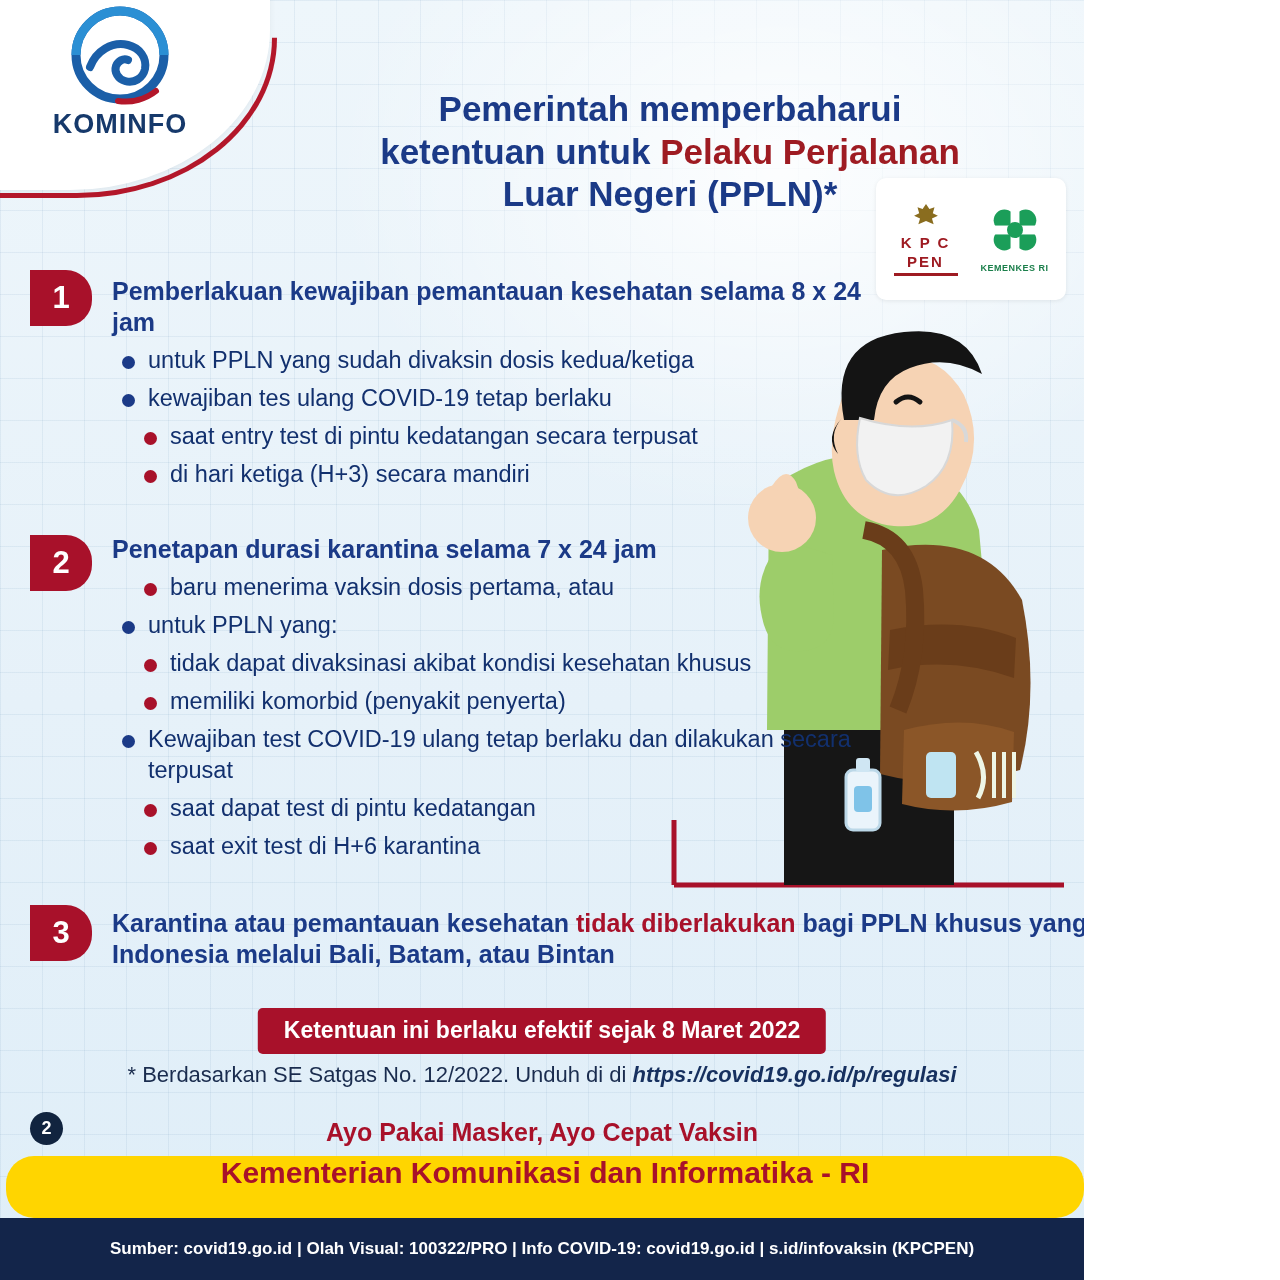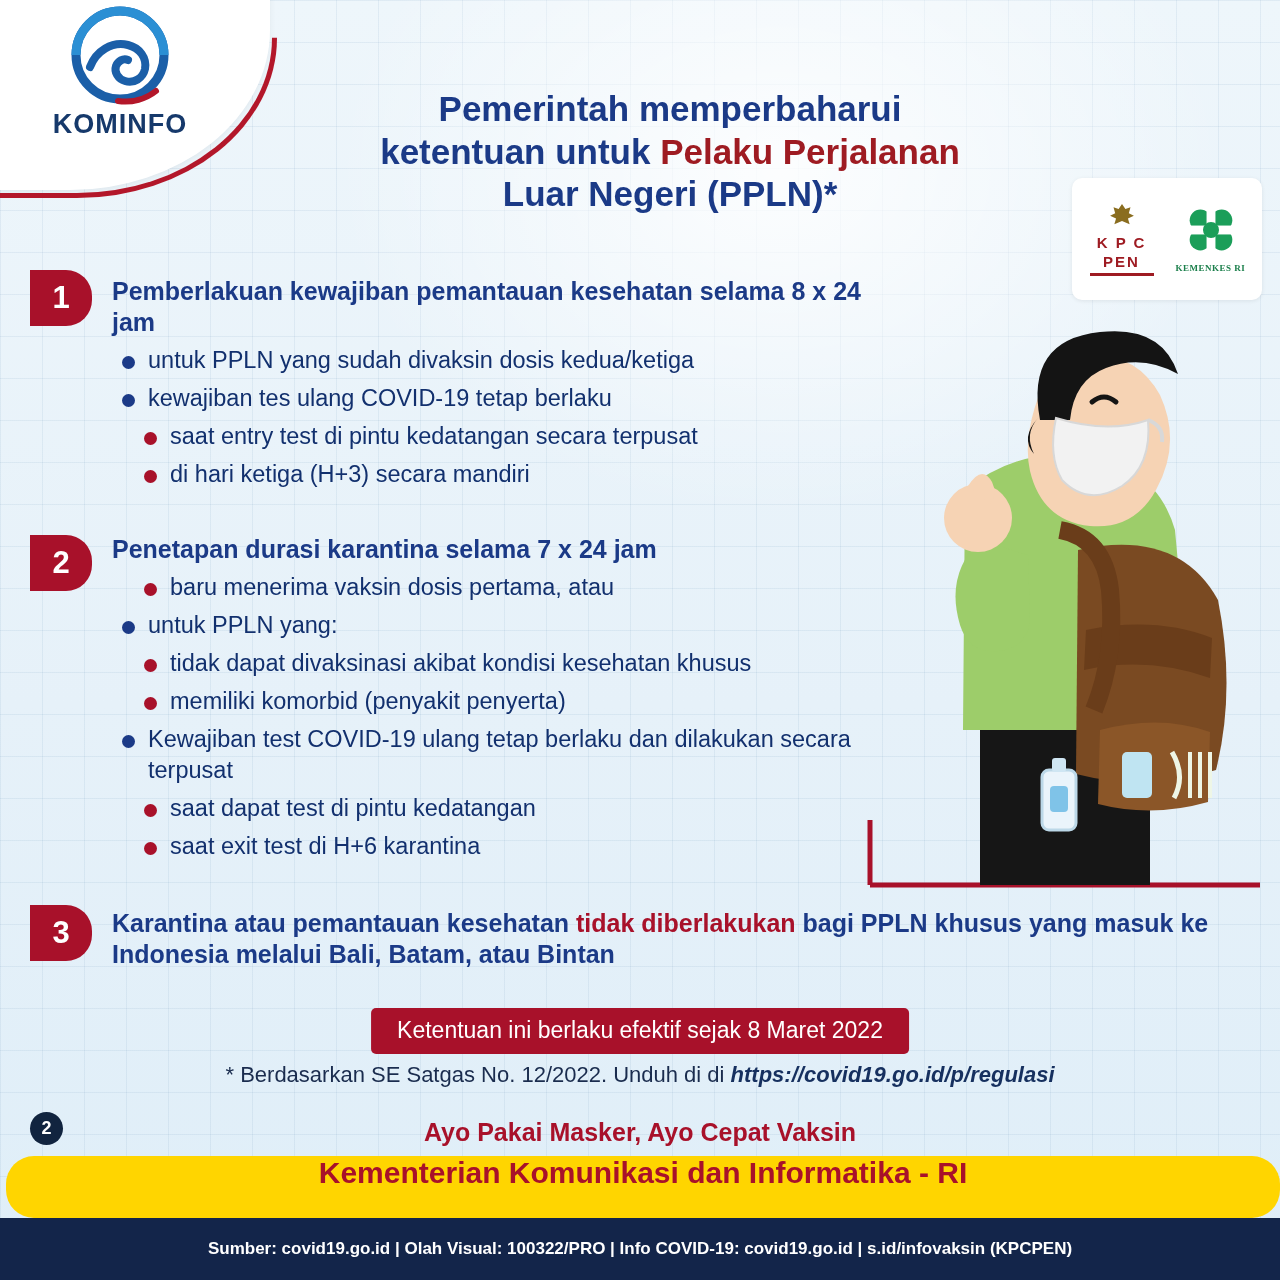--- a/index.html
+++ b/index.html
@@ -3,21 +3,21 @@
 <meta charset="utf-8">
 <style>
   * { box-sizing: border-box; margin: 0; padding: 0; }
   html, body {
     width: 1280px; height: 1280px;
     font-family: "Liberation Sans", sans-serif;
     overflow: hidden;
   }
   .poster {
     position: relative;
-    width: 1280px; height: 1280px;
+    width: 1084px; height: 1280px;
     background:
       linear-gradient(180deg, #eef6fb 0%, #e6f1f9 55%, #dfeef8 100%);
     overflow: hidden;
   }
   
   .grid-bg {
     position: absolute; inset: 0;
     background-image:
       linear-gradient(to right, rgba(120,160,190,0.13) 1px, transparent 1px),
       linear-gradient(to bottom, rgba(120,160,190,0.13) 1px, transparent 1px);
@@ -76,21 +76,21 @@
     border-radius: 10px;
     display: flex; align-items: center; justify-content: center;
     gap: 7px;
     box-shadow: 0 1px 4px rgba(0,0,0,0.08);
   }
   .kpc-left { text-align: center; width: 80px; }
   .kpc-text { font-size: 15px; font-weight: bold; color: #9e1b22; letter-spacing: 2px; line-height: 1.05; margin-top: 3px;}
   .kpc-underline { width: 64px; height: 3px; background: #9e1b22; margin: 4px auto 0; }
   .kemenkes { text-align: center; width: 84px; }
   .kemenkes-mark { width: 54px; height: 48px; margin: 0 auto; }
-  .kemenkes-text { font-size: 9px; font-weight: bold; color: #1b7f4b; letter-spacing: .5px; margin-top: 5px; font-family: Liberation Serif, serif; }
+  .kemenkes-text { font-size: 9px; font-weight: bold; color: #1b7f4b; letter-spacing: .5px; margin-top: 5px; }
 
   
   .num-badge {
     position: absolute; width: 62px; height: 56px;
     background: #a8112a; color: #fff;
     font-size: 31px; font-weight: bold;
     display: flex; align-items: center; justify-content: center;
     border-top-right-radius: 26px; border-bottom-right-radius: 26px;
     left: 30px;
   }
@@ -127,21 +127,21 @@
   #list2 { left: 118px; top: 572px; width: 800px; }
 
   
   .illus { position: absolute; right: 0px; top: 300px; width: 420px; height: 610px; }
 
   
   .effective-bar {
     position: absolute; left: 50%; transform: translateX(-50%);
     top: 1008px;
     background: #a8112a; color: #fff;
-    font-size: 23px; font-weight: normal;
+    font-size: 23px; font-weight: bold;
     padding: 9px 26px 10px; border-radius: 5px;
     white-space: nowrap;
   }
   .source-note {
     position: absolute; left: 50%; transform: translateX(-50%);
     top: 1062px; font-size: 22px; color: #1a2c4e; white-space: nowrap;
   }
   .source-note .url { font-style: italic; font-weight: bold; color: #16305f; }
   .tagline {
     position: absolute; left: 50%; transform: translateX(-50%);

